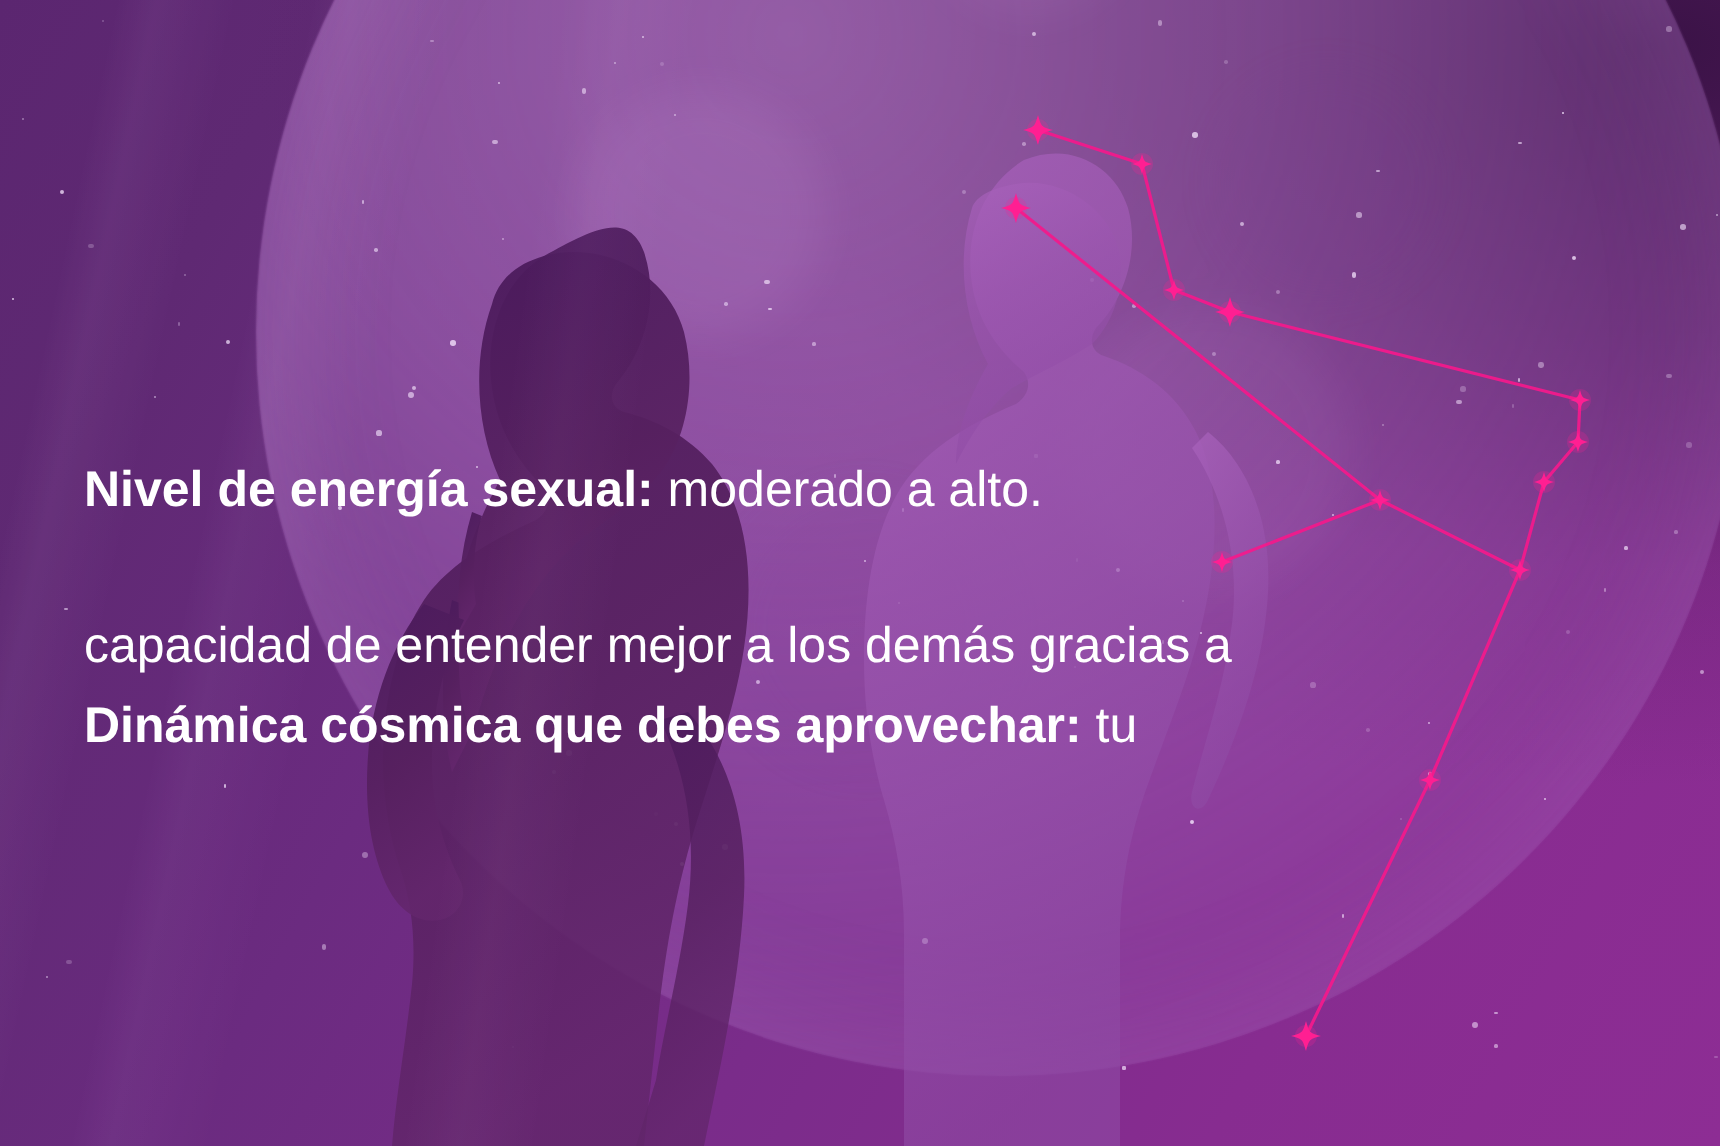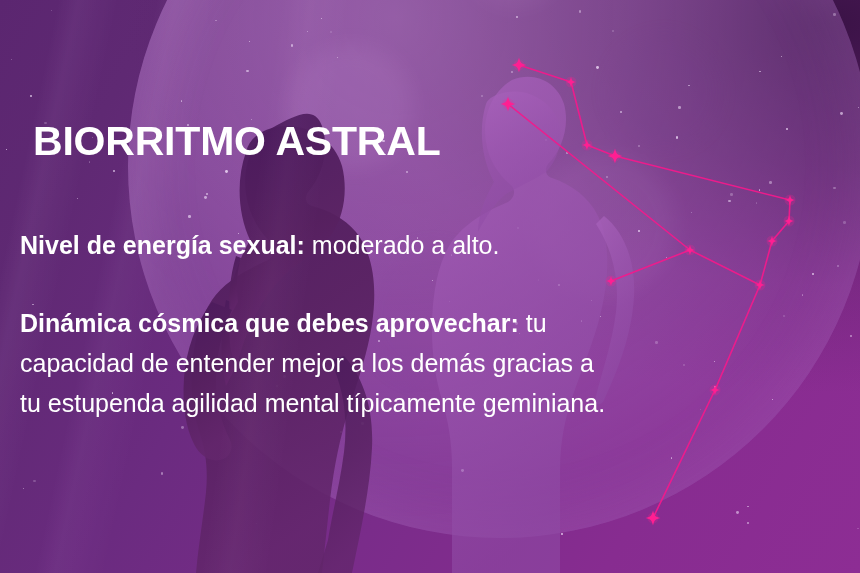--- a/index.html
+++ b/index.html
@@ -150,21 +150,21 @@
     letter-spacing: -0.2px;
     color: #ffffff;
     white-space: nowrap;
     font-stretch: condensed;
     transform: scaleX(1.0);
     transform-origin: left top;
   }
 
   .para {
     position: absolute;
-    left: 20px;
+    left: 42px;
     width: 800px;
     color: #ffffff;
     font-size: 25px;
     line-height: 40px;
     font-weight: 400;
   }
   .para b { font-weight: 700; }
 
   #para-1 { top: 200px; }
   #para-2 { top: 278px; }
@@ -511,30 +511,28 @@
             C 654.65 519.65, 654.65 519.65, 653 525.5
             C 651.35 519.65, 651.35 519.65, 645.5 518
             C 651.35 516.35, 651.35 516.35, 653 510.5 Z" fill="#ff1f92"></path>
         </g>
       </g>
   </svg>
 
   <div id="content">
 
 
-    <h1 id="headline">BIORRITMO ASTRAL</h1>
 
     <p class="para" id="para-1">
       <span class="line">
         <b>Nivel de energía sexual:</b><span> moderado a alto.</span>
       </span>
     </p>
 
     <p class="para" id="para-2">
+      <span class="line">capacidad de entender mejor a los demás gracias a</span>
       <span class="line">
         <b>Dinámica cósmica que debes aprovechar:</b><span> tu</span>
       </span>
-      <span class="line">capacidad de entender mejor a los demás gracias a</span>
-      <span class="line">tu estupenda agilidad mental típicamente geminiana.</span>
     </p>
 
   </div>
 </div>
 
 </body></html>

